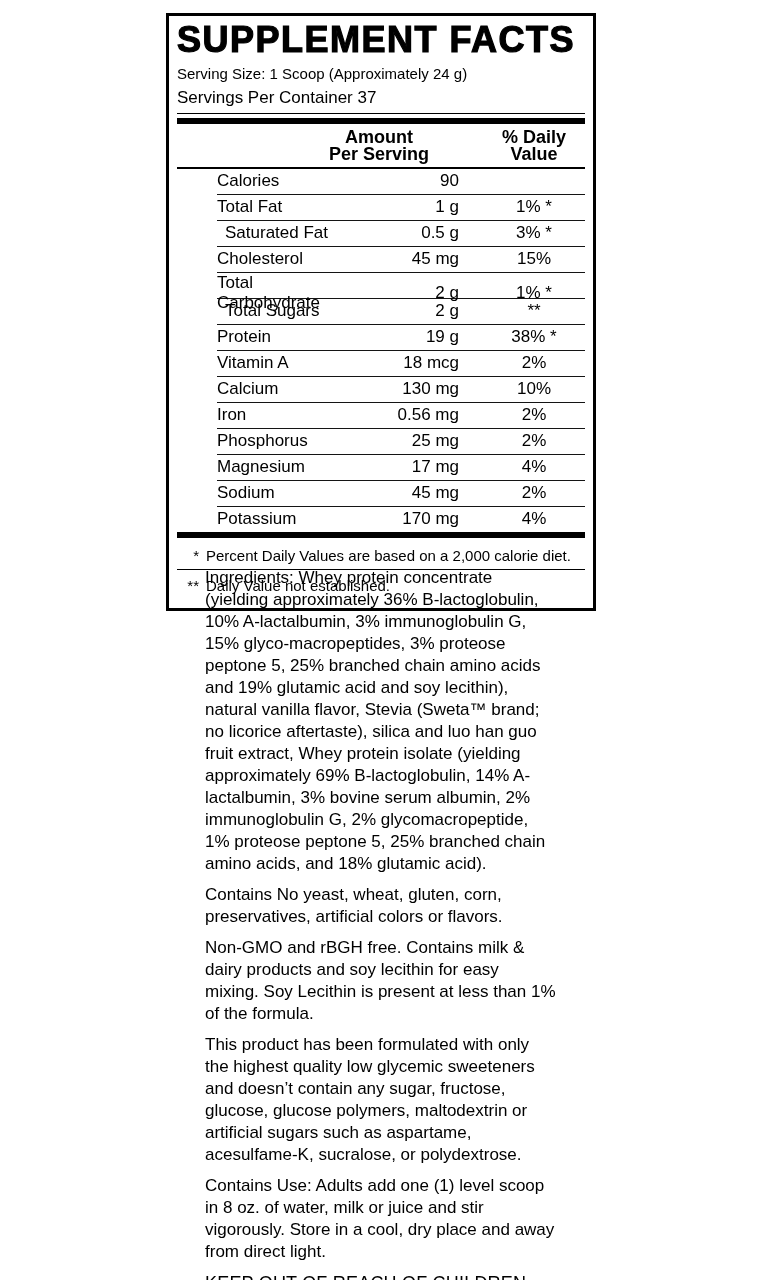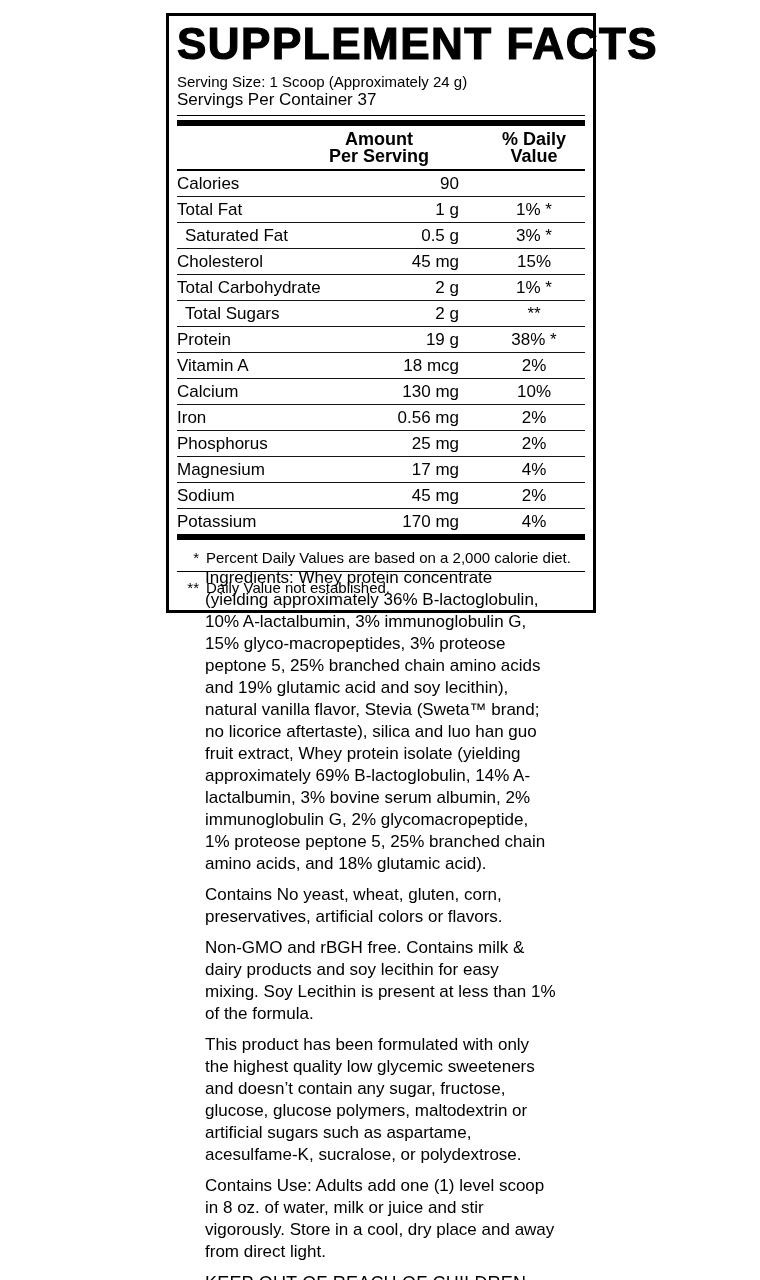--- a/index.html
+++ b/index.html
@@ -8,41 +8,42 @@
     font-family: "Liberation Sans", sans-serif; color: #000; overflow: hidden;
   }
 
   
   .facts-box {
     position: absolute; left: 166px; top: 13px; width: 430px;
     box-sizing: border-box; border: 3px solid #000; background: #fff;
     padding: 5px 8px 9px 8px;
   }
   .panel-title {
-    margin: 0; font-size: 44px; font-weight: bold; letter-spacing: 1.5px;
+    margin: 0; font-size: 36px; font-weight: bold; letter-spacing: 1.5px;
     line-height: 1.05; -webkit-text-stroke: 1.2px #000; white-space: nowrap;
   }
   .serving-size { font-size: 15px; margin-top: 6px; }
-  .servings-per { font-size: 17px; padding-bottom: 5px; border-bottom: 1.5px solid #000; }
+  .servings-per { font-size: 17px; margin-top: 6px; padding-bottom: 5px; border-bottom: 1.5px solid #000; }
   .thick-bar { height: 6px; background: #000; }
   .thick-bar.top { margin-top: 4px; }
 
   .head-row {
     display: grid; grid-template-columns: 1fr 130px 102px;
     font-weight: bold; font-size: 18px; line-height: 17px;
     padding: 5px 0 4px 0; border-bottom: 2.5px solid #000; gap: 46px;
   }
   .hcell { text-align: center; white-space: pre-line; }
   .hcell.amt { padding-left: 14px; }
 
   .rows-wrap {}
   .n-row {
     display: grid; grid-template-columns: 1fr 130px 102px;
     align-items: center; height: 25px; font-size: 17px;
     border-bottom: 1.5px solid #141414;
+    margin-left: 40px;
   }
   .n-row:last-child { border-bottom: none; }
   .n-row.indent .cell-name { padding-left: 8px; }
   .cell-amt { text-align: right; padding-right: 24px; }
   .cell-dv { text-align: center; }
 
   .footnotes { margin-top: 2px; }
   .footnote {
     display: grid; grid-template-columns: 22px 1fr; column-gap: 7px;
     font-size: 15px; padding: 7px 0 5px 0;

